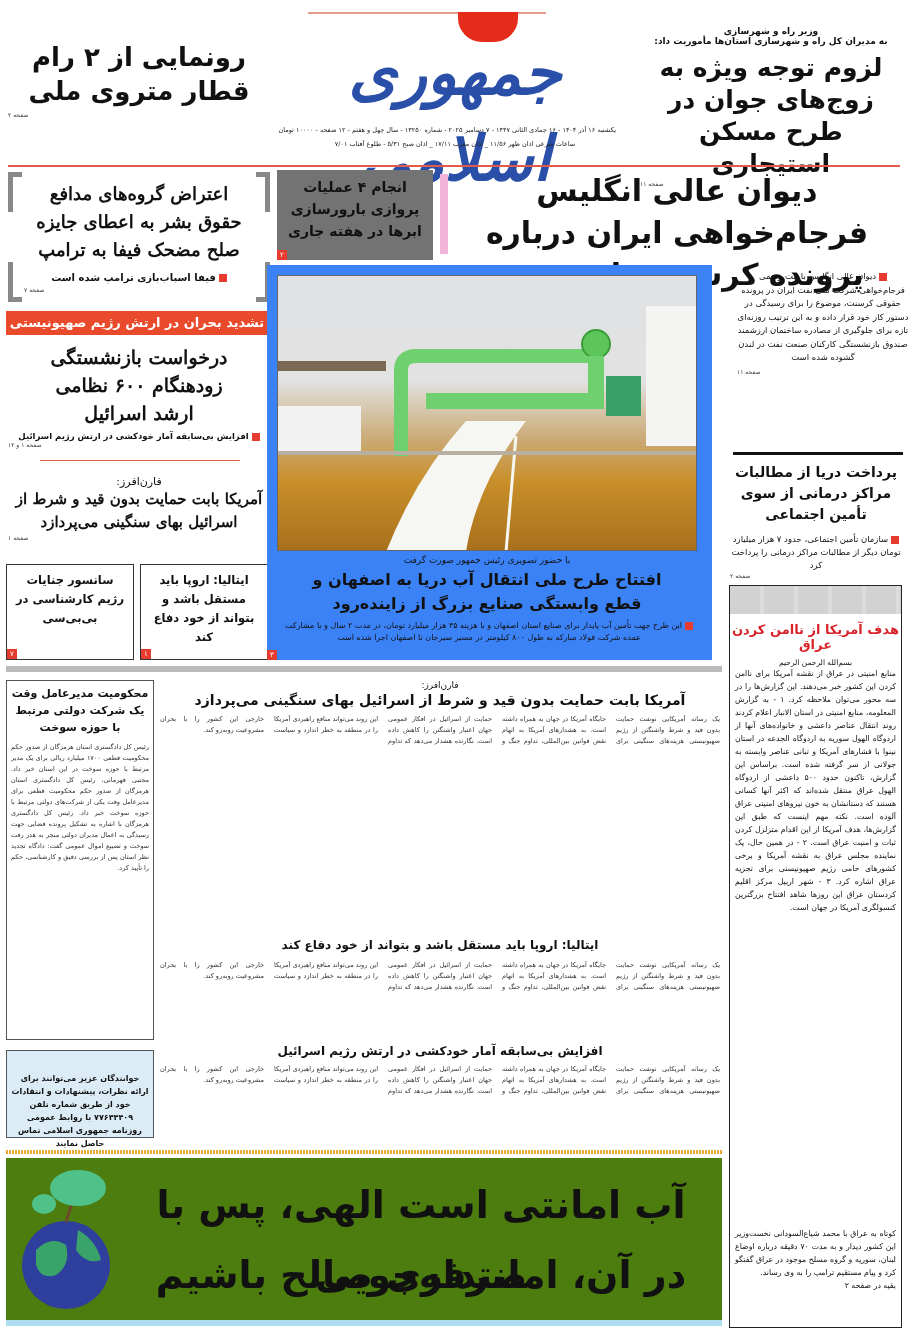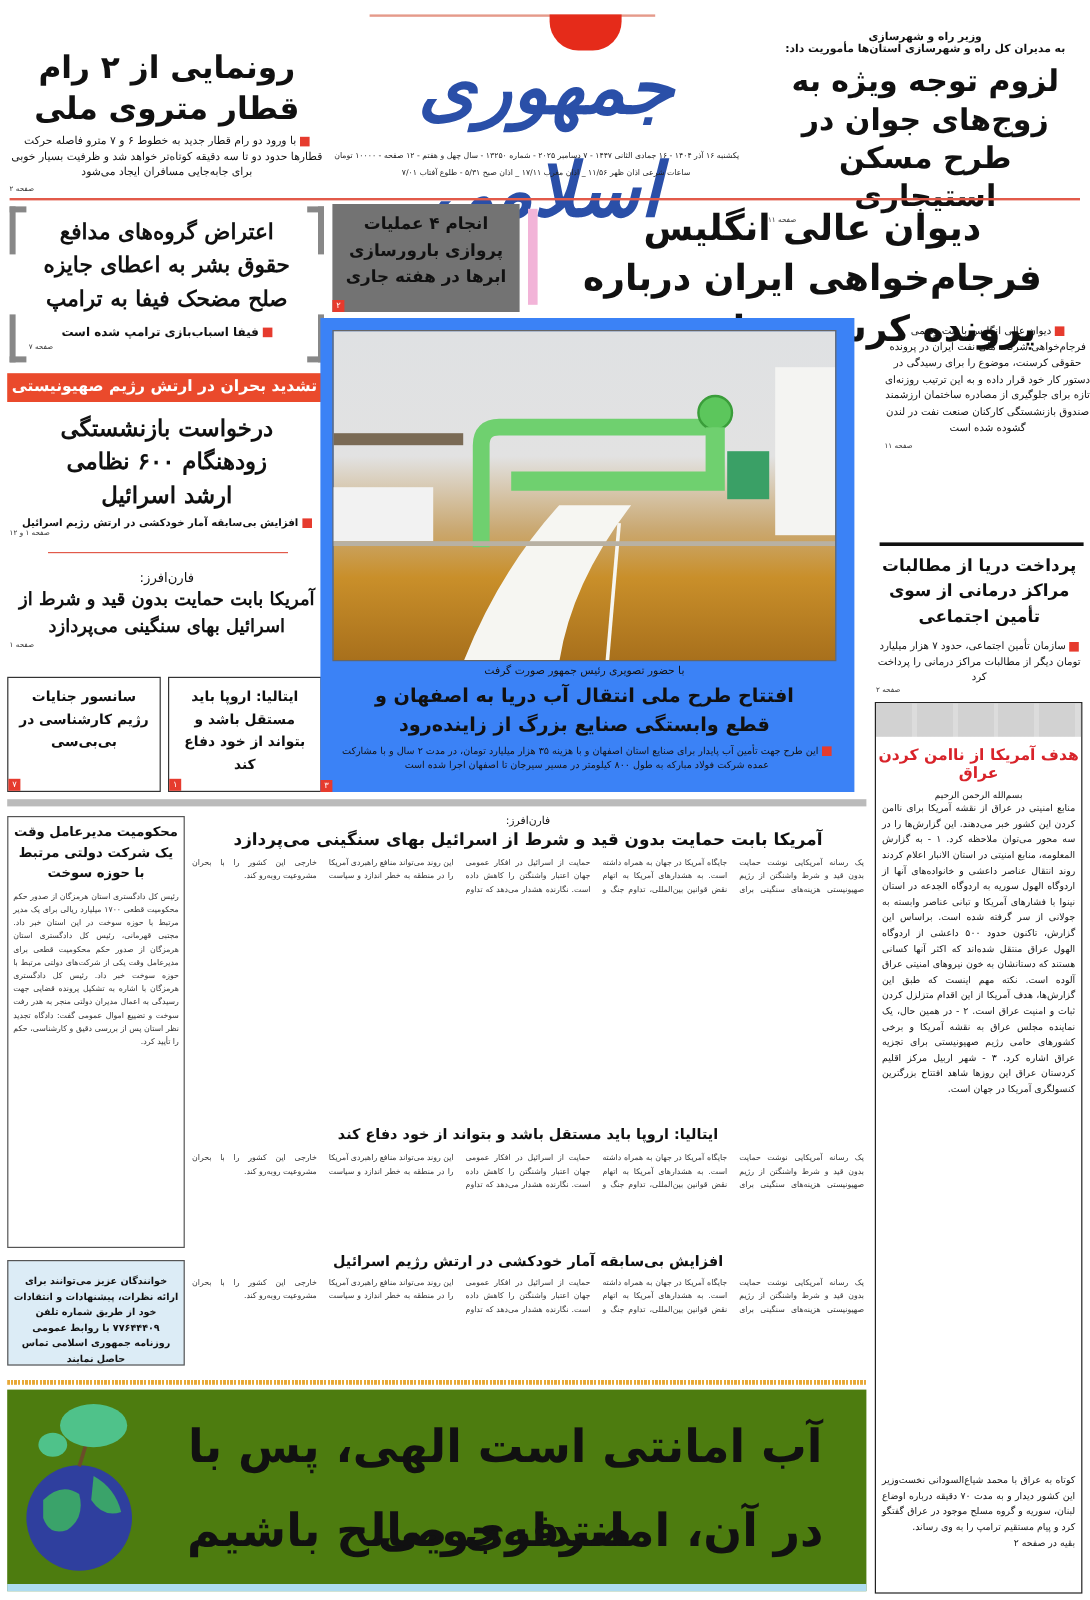--- a/index.html
+++ b/index.html
@@ -19,21 +19,20 @@
 <div class="abs" style="left:300px;top:8px;width:310px;height:150px">
   <div class="abs" style="left:8px;top:4px;width:238px;height:2px;background:#e59a8a"></div>
   <div class="abs" style="left:158px;top:4px;width:60px;height:30px;background:#e52b1a;border-radius:0 0 24px 24px"></div>
   <div class="abs bold c" style="left:0;top:22px;width:310px;font-family:'DejaVu Serif',serif;font-size:62px;line-height:86px;color:#2a4fa8;font-style:italic">جمهوری اسلامی</div>
   <div class="abs c" style="left:-6px;top:118px;width:322px;font-size:6.5px;color:#222;white-space:nowrap">یکشنبه ۱۶ آذر ۱۴۰۴ - ۱۶ جمادی الثانی ۱۴۴۷ - ۷ دسامبر ۲۰۲۵ - شماره ۱۳۲۵۰ - سال چهل و هفتم - ۱۲ صفحه - ۱۰۰۰۰ تومان</div>
   <div class="abs c" style="left:-6px;top:132px;width:322px;font-size:6.5px;color:#222;white-space:nowrap">ساعات شرعی  اذان ظهر ۱۱/۵۶ _ اذان مغرب ۱۷/۱۱ _ اذان صبح ۵/۳۱ - طلوع آفتاب ۷/۰۱</div>
 </div>
 
 <div class="abs" style="left:8px;top:40px;width:262px">
   <div class="bold c" style="font-size:26px;line-height:34px;padding:0 10px">رونمایی از ۲ رام قطار متروی ملی</div>
-  <div style="font-size:9px;line-height:13px;margin-top:4px;text-align:center"><span class="bullet"></span><span>با ورود دو رام قطار جدید به خطوط ۶ و ۷ مترو فاصله حرکت قطارها حدود دو تا سه دقیقه کوتاه‌تر خواهد شد و ظرفیت بسیار خوبی برای جابه‌جایی مسافران ایجاد می‌شود</span></div>
   <div class="tiny" style="text-align:left;margin-top:3px">صفحه ۲</div>
 </div>
 
 <div class="abs" style="left:640px;top:26px;width:262px">
   <div class="bold c" style="font-size:9px">وزیر راه و شهرسازی</div>
   <div class="bold c" style="font-size:9px">به مدیران کل راه و شهرسازی استان‌ها مأموریت داد:</div>
   <div class="bold c" style="font-size:25px;line-height:32px;margin-top:6px">لزوم توجه ویژه به زوج‌های جوان در طرح مسکن استیجاری</div>
   <div class="tiny" style="text-align:left">صفحه ۱۱</div>
 </div>
 
@@ -126,21 +125,21 @@
 </div>
 
 <div class="abs" style="left:6px;top:666px;width:716px;height:6px;background:#bbb"></div>
 
 <div class="abs" style="left:6px;top:680px;width:148px;height:360px;border:1px solid #555;overflow:hidden">
   <div class="bold c" style="font-size:11px;line-height:17px;padding:4px">محکومیت مدیرعامل وقت یک شرکت دولتی مرتبط با حوزه سوخت</div>
   <div style="font-size:6.5px;line-height:11px;color:#333;padding:2px 4px;text-align:justify">رئیس کل دادگستری استان هرمزگان از صدور حکم محکومیت قطعی ۱۷۰۰ میلیارد ریالی برای یک مدیر مرتبط با حوزه سوخت در این استان خبر داد. مجتبی قهرمانی، رئیس کل دادگستری استان هرمزگان از صدور حکم محکومیت قطعی برای مدیرعامل وقت یکی از شرکت‌های دولتی مرتبط با حوزه سوخت خبر داد. رئیس کل دادگستری هرمزگان با اشاره به تشکیل پرونده قضایی جهت رسیدگی به اعمال مدیران دولتی منجر به هدر رفت سوخت و تضییع اموال عمومی گفت: دادگاه تجدید نظر استان پس از بررسی دقیق و کارشناسی، حکم را تأیید کرد.</div>
 </div>
 
 <div class="abs" style="left:6px;top:1050px;width:148px;height:88px;border:1px solid #555;background:#dcecf6">
-  <div class="bold c" style="font-size:8px;line-height:13px;padding:10px 4px">خوانندگان عزیز می‌توانند برای ارائه نظرات، پیشنهادات و انتقادات خود از طریق شماره تلفن ۷۷۶۴۴۴۰۹ با روابط عمومی روزنامه جمهوری اسلامی تماس حاصل نمایند</div>
+  <div class="bold c" style="font-size:8px;line-height:13px;padding:21px 4px">خوانندگان عزیز می‌توانند برای ارائه نظرات، پیشنهادات و انتقادات خود از طریق شماره تلفن ۷۷۶۴۴۴۰۹ با روابط عمومی روزنامه جمهوری اسلامی تماس حاصل نمایند</div>
 </div>
 
 <div class="abs c" style="left:160px;top:680px;width:560px;font-size:9px">فارن‌افرز:</div>
 <div class="abs bold c" style="left:160px;top:692px;width:560px;font-size:14px">آمریکا بابت حمایت بدون قید و شرط از اسرائیل بهای سنگینی می‌پردازد</div>
 <div class="cols" style="left:160px;top:714px;width:560px;height:218px;column-count:5;column-gap:10px">یک رسانه آمریکایی نوشت حمایت بدون قید و شرط واشنگتن از رژیم صهیونیستی هزینه‌های سنگینی برای جایگاه آمریکا در جهان به همراه داشته است. به هشدارهای آمریکا به اتهام نقض قوانین بین‌المللی، تداوم جنگ و حمایت از اسرائیل در افکار عمومی جهان اعتبار واشنگتن را کاهش داده است. نگارنده هشدار می‌دهد که تداوم این روند می‌تواند منافع راهبردی آمریکا را در منطقه به خطر اندازد و سیاست خارجی این کشور را با بحران مشروعیت روبه‌رو کند.</div>
 
 <div class="abs bold c" style="left:160px;top:938px;width:560px;font-size:12px">ایتالیا: اروپا باید مستقل باشد و بتواند از خود دفاع کند</div>
 <div class="cols" style="left:160px;top:960px;width:560px;height:70px;column-count:5;column-gap:10px">یک رسانه آمریکایی نوشت حمایت بدون قید و شرط واشنگتن از رژیم صهیونیستی هزینه‌های سنگینی برای جایگاه آمریکا در جهان به همراه داشته است. به هشدارهای آمریکا به اتهام نقض قوانین بین‌المللی، تداوم جنگ و حمایت از اسرائیل در افکار عمومی جهان اعتبار واشنگتن را کاهش داده است. نگارنده هشدار می‌دهد که تداوم این روند می‌تواند منافع راهبردی آمریکا را در منطقه به خطر اندازد و سیاست خارجی این کشور را با بحران مشروعیت روبه‌رو کند.</div>
 
 <div class="abs bold c" style="left:160px;top:1044px;width:560px;font-size:12px">افزایش بی‌سابقه آمار خودکشی در ارتش رژیم اسرائیل</div>

